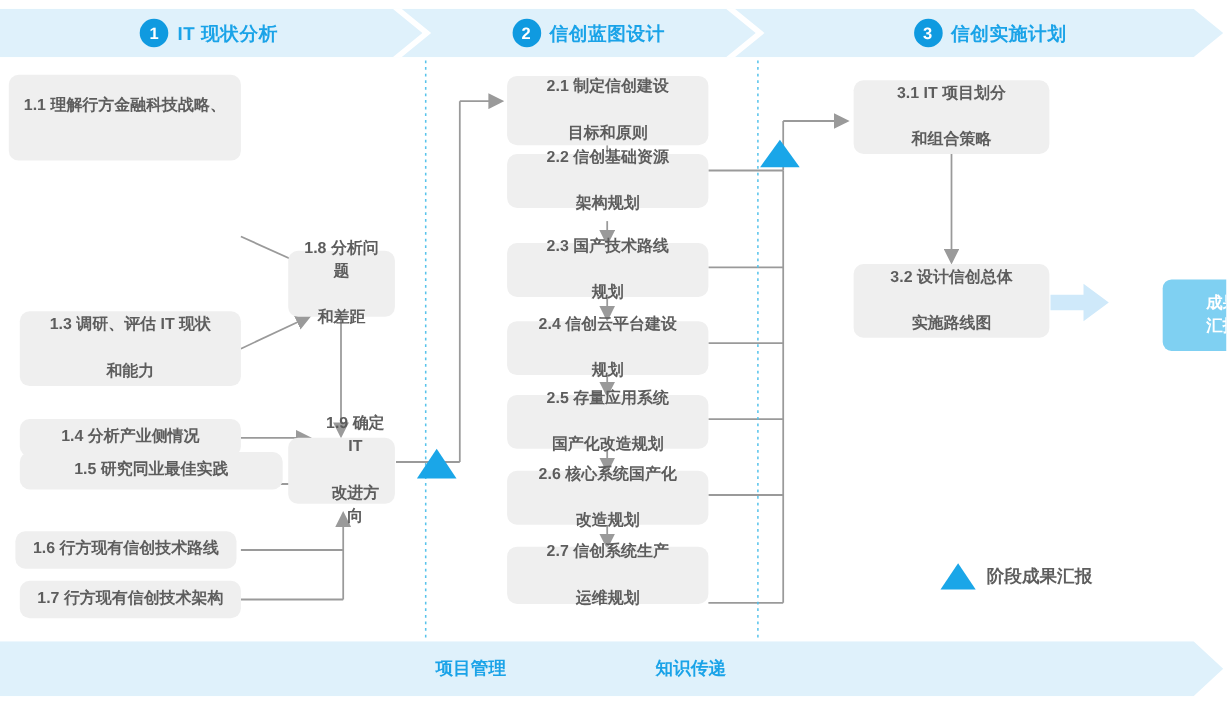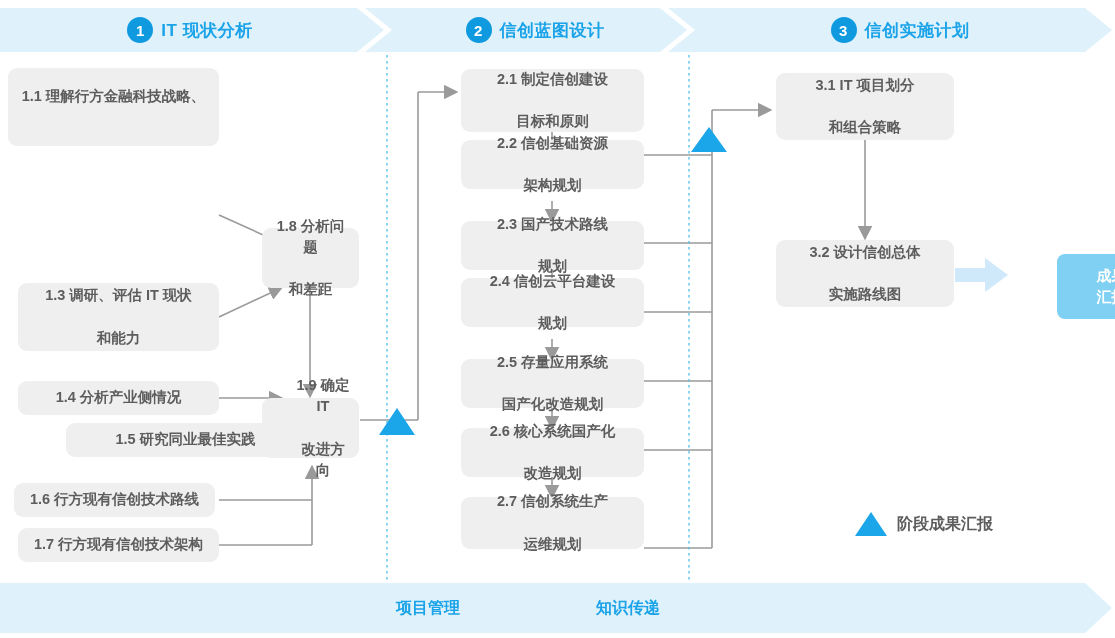--- a/index.html
+++ b/index.html
@@ -129,21 +129,21 @@
     <span><span>1.1 理解行方金融科技战略、</span><br>
           </span>
   </div>
   <div class="box" style="left:18px;top:283px;width:201px;height:68px;">
     <span><span>1.3 调研、评估 IT 现状</span><br>
           <span>和能力</span></span>
   </div>
   <div class="box" style="left:18px;top:381px;width:201px;height:34px;">
     <span>1.4 分析产业侧情况</span>
   </div>
-  <div class="box" style="left:18px;top:423px;width:239px;height:34px;margin-left:48px;">
+  <div class="box" style="left:18px;top:411px;width:239px;height:34px;">
     <span>1.5 研究同业最佳实践</span>
   </div>
   <div class="box" style="left:14px;top:483px;width:201px;height:34px;">
     <span>1.6 行方现有信创技术路线</span>
   </div>
   <div class="box" style="left:18px;top:528px;width:201px;height:34px;">
     <span>1.7 行方现有信创技术架构</span>
   </div>
 
   <div class="box" style="left:262px;top:228px;width:97px;height:60px;">
@@ -160,21 +160,21 @@
           <span>目标和原则</span></span>
   </div>
   <div class="box" style="left:461px;top:140px;width:183px;height:49px;">
     <span><span>2.2 信创基础资源</span><br>
           <span>架构规划</span></span>
   </div>
   <div class="box" style="left:461px;top:221px;width:183px;height:49px;">
     <span><span>2.3 国产技术路线</span><br>
           <span>规划</span></span>
   </div>
-  <div class="box" style="left:461px;top:278px;width:183px;height:49px;">
+  <div class="box" style="left:461px;top:292px;width:183px;height:49px;">
     <span><span>2.4 信创云平台建设</span><br>
           <span>规划</span></span>
   </div>
   <div class="box" style="left:461px;top:359px;width:183px;height:49px;">
     <span><span>2.5 存量应用系统</span><br>
           <span>国产化改造规划</span></span>
   </div>
   <div class="box" style="left:461px;top:428px;width:183px;height:49px;">
     <span><span>2.6 核心系统国产化</span><br>
           <span>改造规划</span></span>

